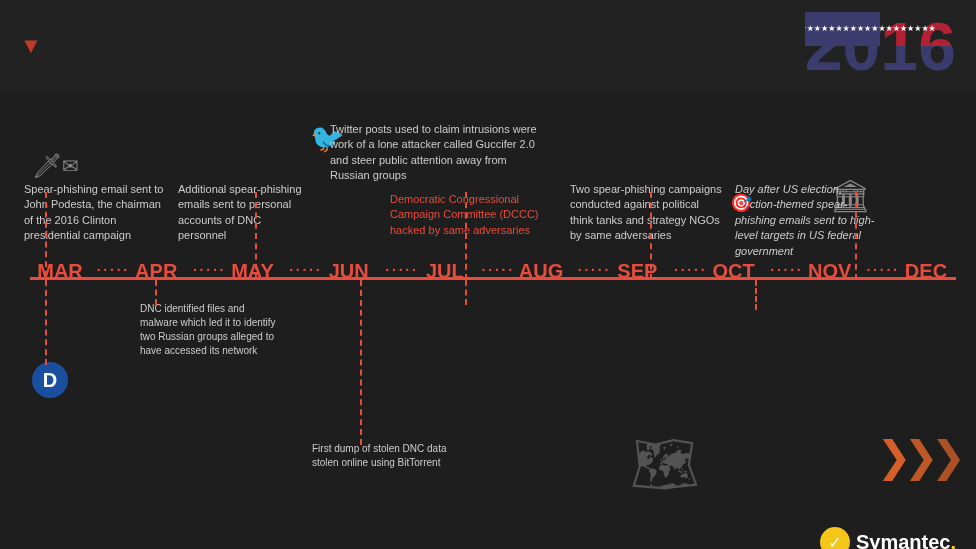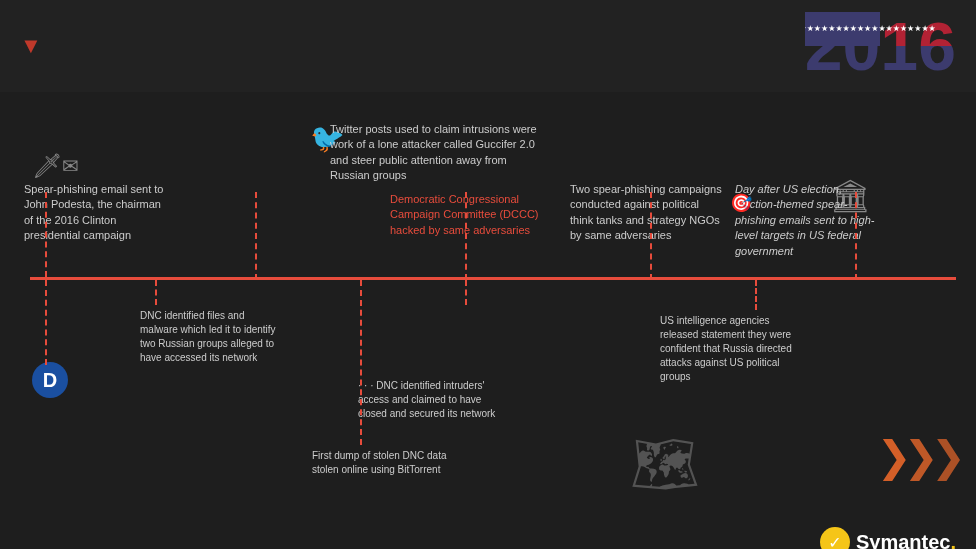--- a/index.html
+++ b/index.html
@@ -97,21 +97,20 @@
     .event-above .highlight {
       color: #e74c3c;
     }
 
     
     .event-below {
       position: absolute;
       color: #ccc;
       font-size: 10px;
       line-height: 1.4;
-      margin-top: 7px;
     }
 
     
     .dnc-circle {
       width: 36px;
       height: 36px;
       border-radius: 50%;
       background: #1a4fa0;
       display: flex;
       align-items: center;
@@ -169,33 +168,48 @@
         <span style="color:#fff; font-size:8px; line-height:1;">★★★★★★★★★★★★★★★★★★★★★★★★★★</span>
       </div>
     </div>
   </div>
 </div>
 
 <div class="main">
 
   <div class="timeline-line"></div>
 
+  <div class="months">
+    <span class="month">MAR</span>
+    <span class="month">APR</span>
+    <span class="month">MAY</span>
+    <span class="month">JUN</span>
+    <span class="month">JUL</span>
+    <span class="month">AUG</span>
+    <span class="month">SEP</span>
+    <span class="month">OCT</span>
+    <span class="month">NOV</span>
+    <span class="month">DEC</span>
+  </div>
 
   <div style="position:absolute; top:60px; left:32px;">
     <span style="color:#888; font-size:24px;">🗡</span>
   </div>
 
   <div style="position:absolute; top:62px; left:62px;">
     <span style="color:#888; font-size:20px;">✉</span>
   </div>
 
   <div class="event-above" style="left:24px; top:90px; width:145px;">
     Spear-phishing email sent to John Podesta, the chairman of the 2016 Clinton presidential campaign
   </div>
 
+  <div class="event-above" style="left:178px; top:90px; width:130px;">
+    Additional spear-phishing emails sent to personal accounts of DNC personnel
+  </div>
 
   <div style="position:absolute; top:30px; left:310px;">
     <span class="twitter-icon">🐦</span>
   </div>
 
   <div class="event-above" style="left:330px; top:30px; width:210px;">
     Twitter posts used to claim intrusions were work of a lone attacker called Guccifer 2.0 and steer public attention away from Russian groups
   </div>
 
   <div class="event-above" style="left:390px; top:100px; width:155px;">
@@ -225,27 +239,21 @@
 
   <div class="event-below" style="left:140px; top:210px; width:140px;">
     DNC identified files and malware which led it to identify two Russian groups alleged to have accessed its network
   </div>
 
   <div class="event-below" style="left:312px; top:350px; width:155px;">
     First dump of stolen DNC data stolen online using BitTorrent
   </div>
 
 
-  <div class="event-below" style="left:358px; top:280px; width:155px;">
-    · · · DNC identified intruders' access and claimed to have closed and secured its network
-  </div>
-
-  <div class="event-below" style="left:660px; top:215px; width:145px;">
-    US intelligence agencies released statement they were confident that Russia directed attacks against US political groups
-  </div>
+
 
   <div style="position:absolute; top:340px; left:630px; color:#888; font-size:55px; opacity:0.5;">
     🗺
   </div>
 
   <div style="position:absolute; top:340px; right:10px; display:flex;">
     <span style="color:#e8672a; font-size:42px; opacity:0.9;">❯</span>
     <span style="color:#e8672a; font-size:42px; opacity:0.8; margin-left:-8px;">❯</span>
     <span style="color:#e8672a; font-size:42px; opacity:0.7; margin-left:-8px;">❯</span>
   </div>

